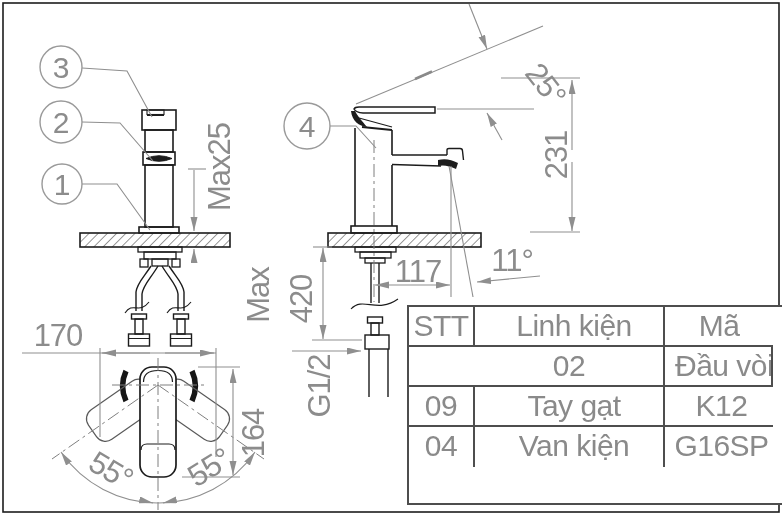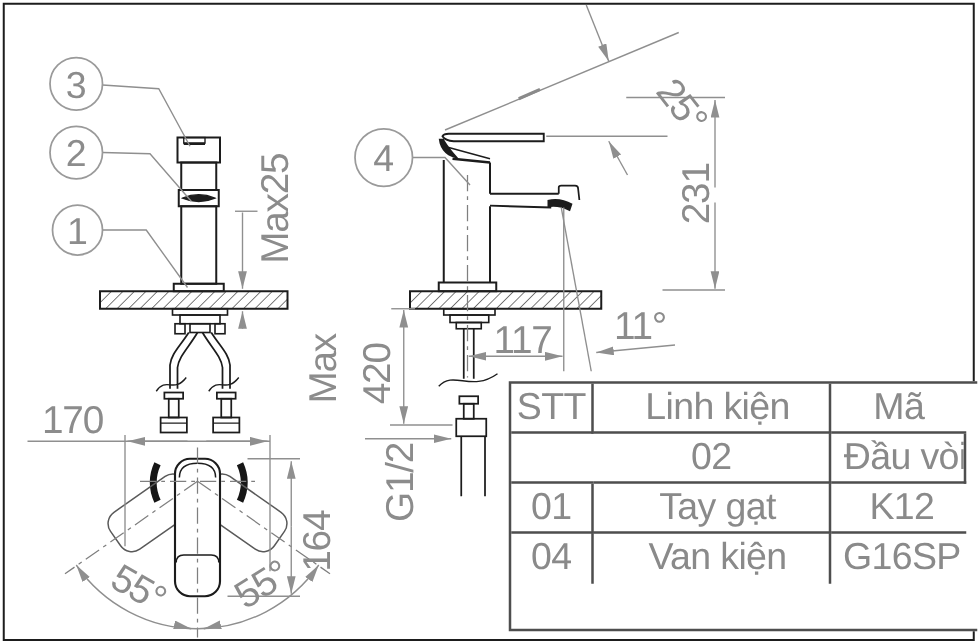--- a/index.html
+++ b/index.html
@@ -210,21 +210,21 @@
 <div id="parts-table">
   <div class="cell cc">STT</div>
   <div class="cell cl">Linh kiện</div>
   <div class="cell cc lastcol">Mã</div>
 
   <div class="cell cd lastcol"></div>
 
   <div class="cell cc">02</div>
   <div class="cell cl">Đầu vòi</div>
 
-  <div class="cell cc">01</div>
+  <div class="cell cc">09</div>
   <div class="cell cl">Tay gạt</div>
   <div class="cell cd lastcol">K12</div>
 
   <div class="cell cc lastrow">04</div>
   <div class="cell cl lastrow">Van kiện</div>
   <div class="cell cd lastcol lastrow">G16SP</div>
 </div>
 
 </div>
 

